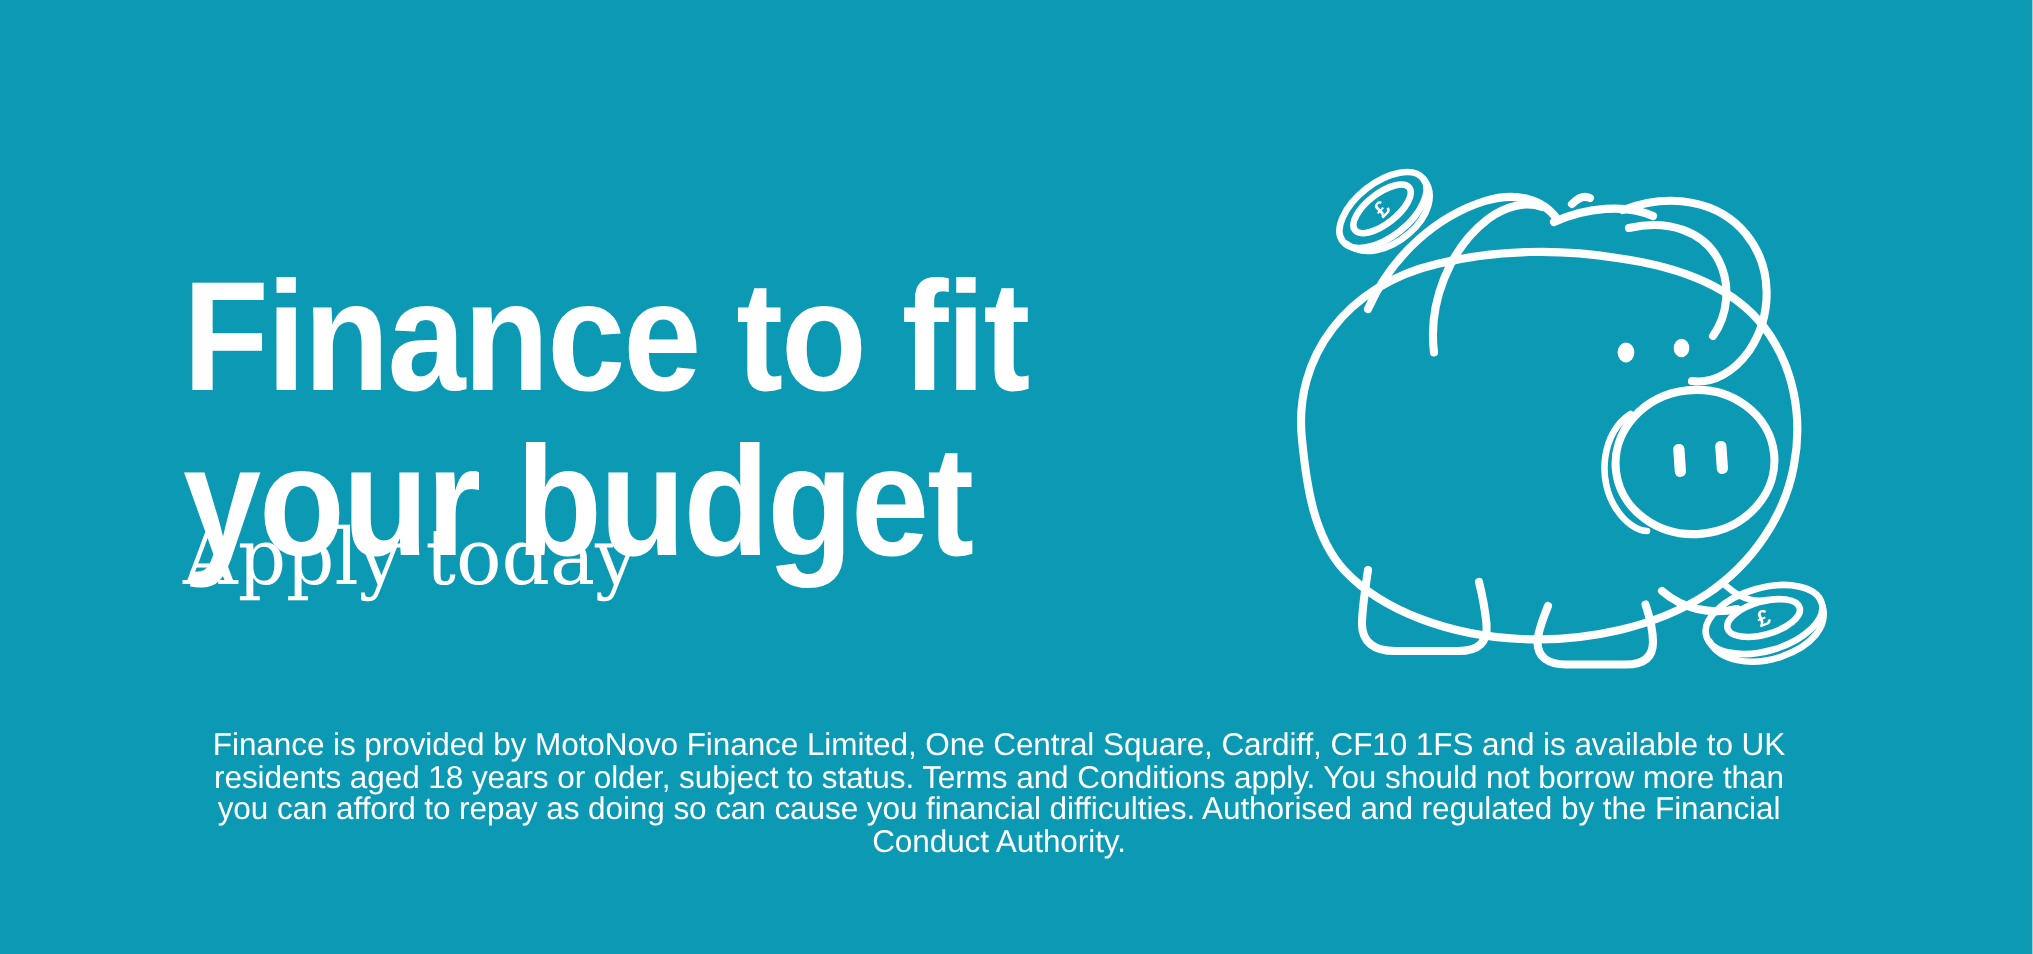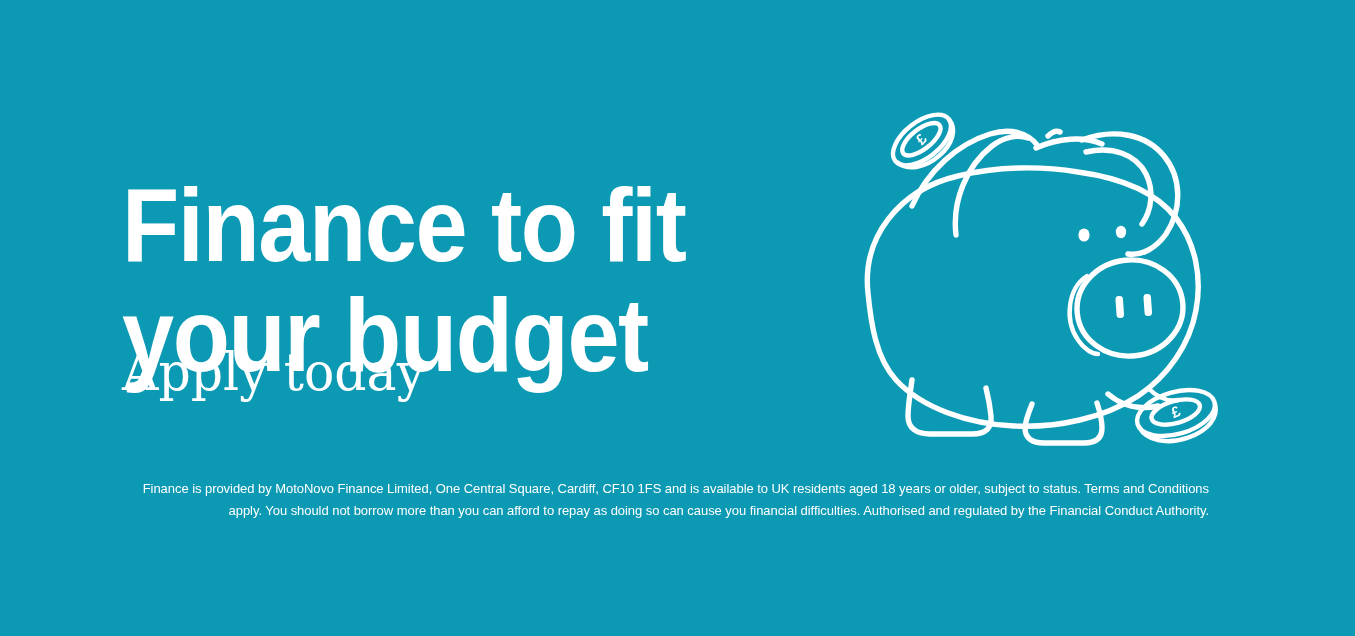--- a/index.html
+++ b/index.html
@@ -51,24 +51,24 @@
   }
 
   
   #fineprint {
     position: absolute;
     left: 123px;
     top: 465px;
     width: 1086px;
     color: #ffffff;
     font-family: "Liberation Sans", sans-serif;
-    font-size: 13px;
+    font-size: 21px;
     line-height: 21.5px;
     letter-spacing: -0.05px;
-    text-align: right;
+    text-align: center;
   }
 
   
   #piggy-wrap {
     position: absolute;
     left: 846px;
     top: 88px;
     width: 400px;
     height: 360px;
   }

